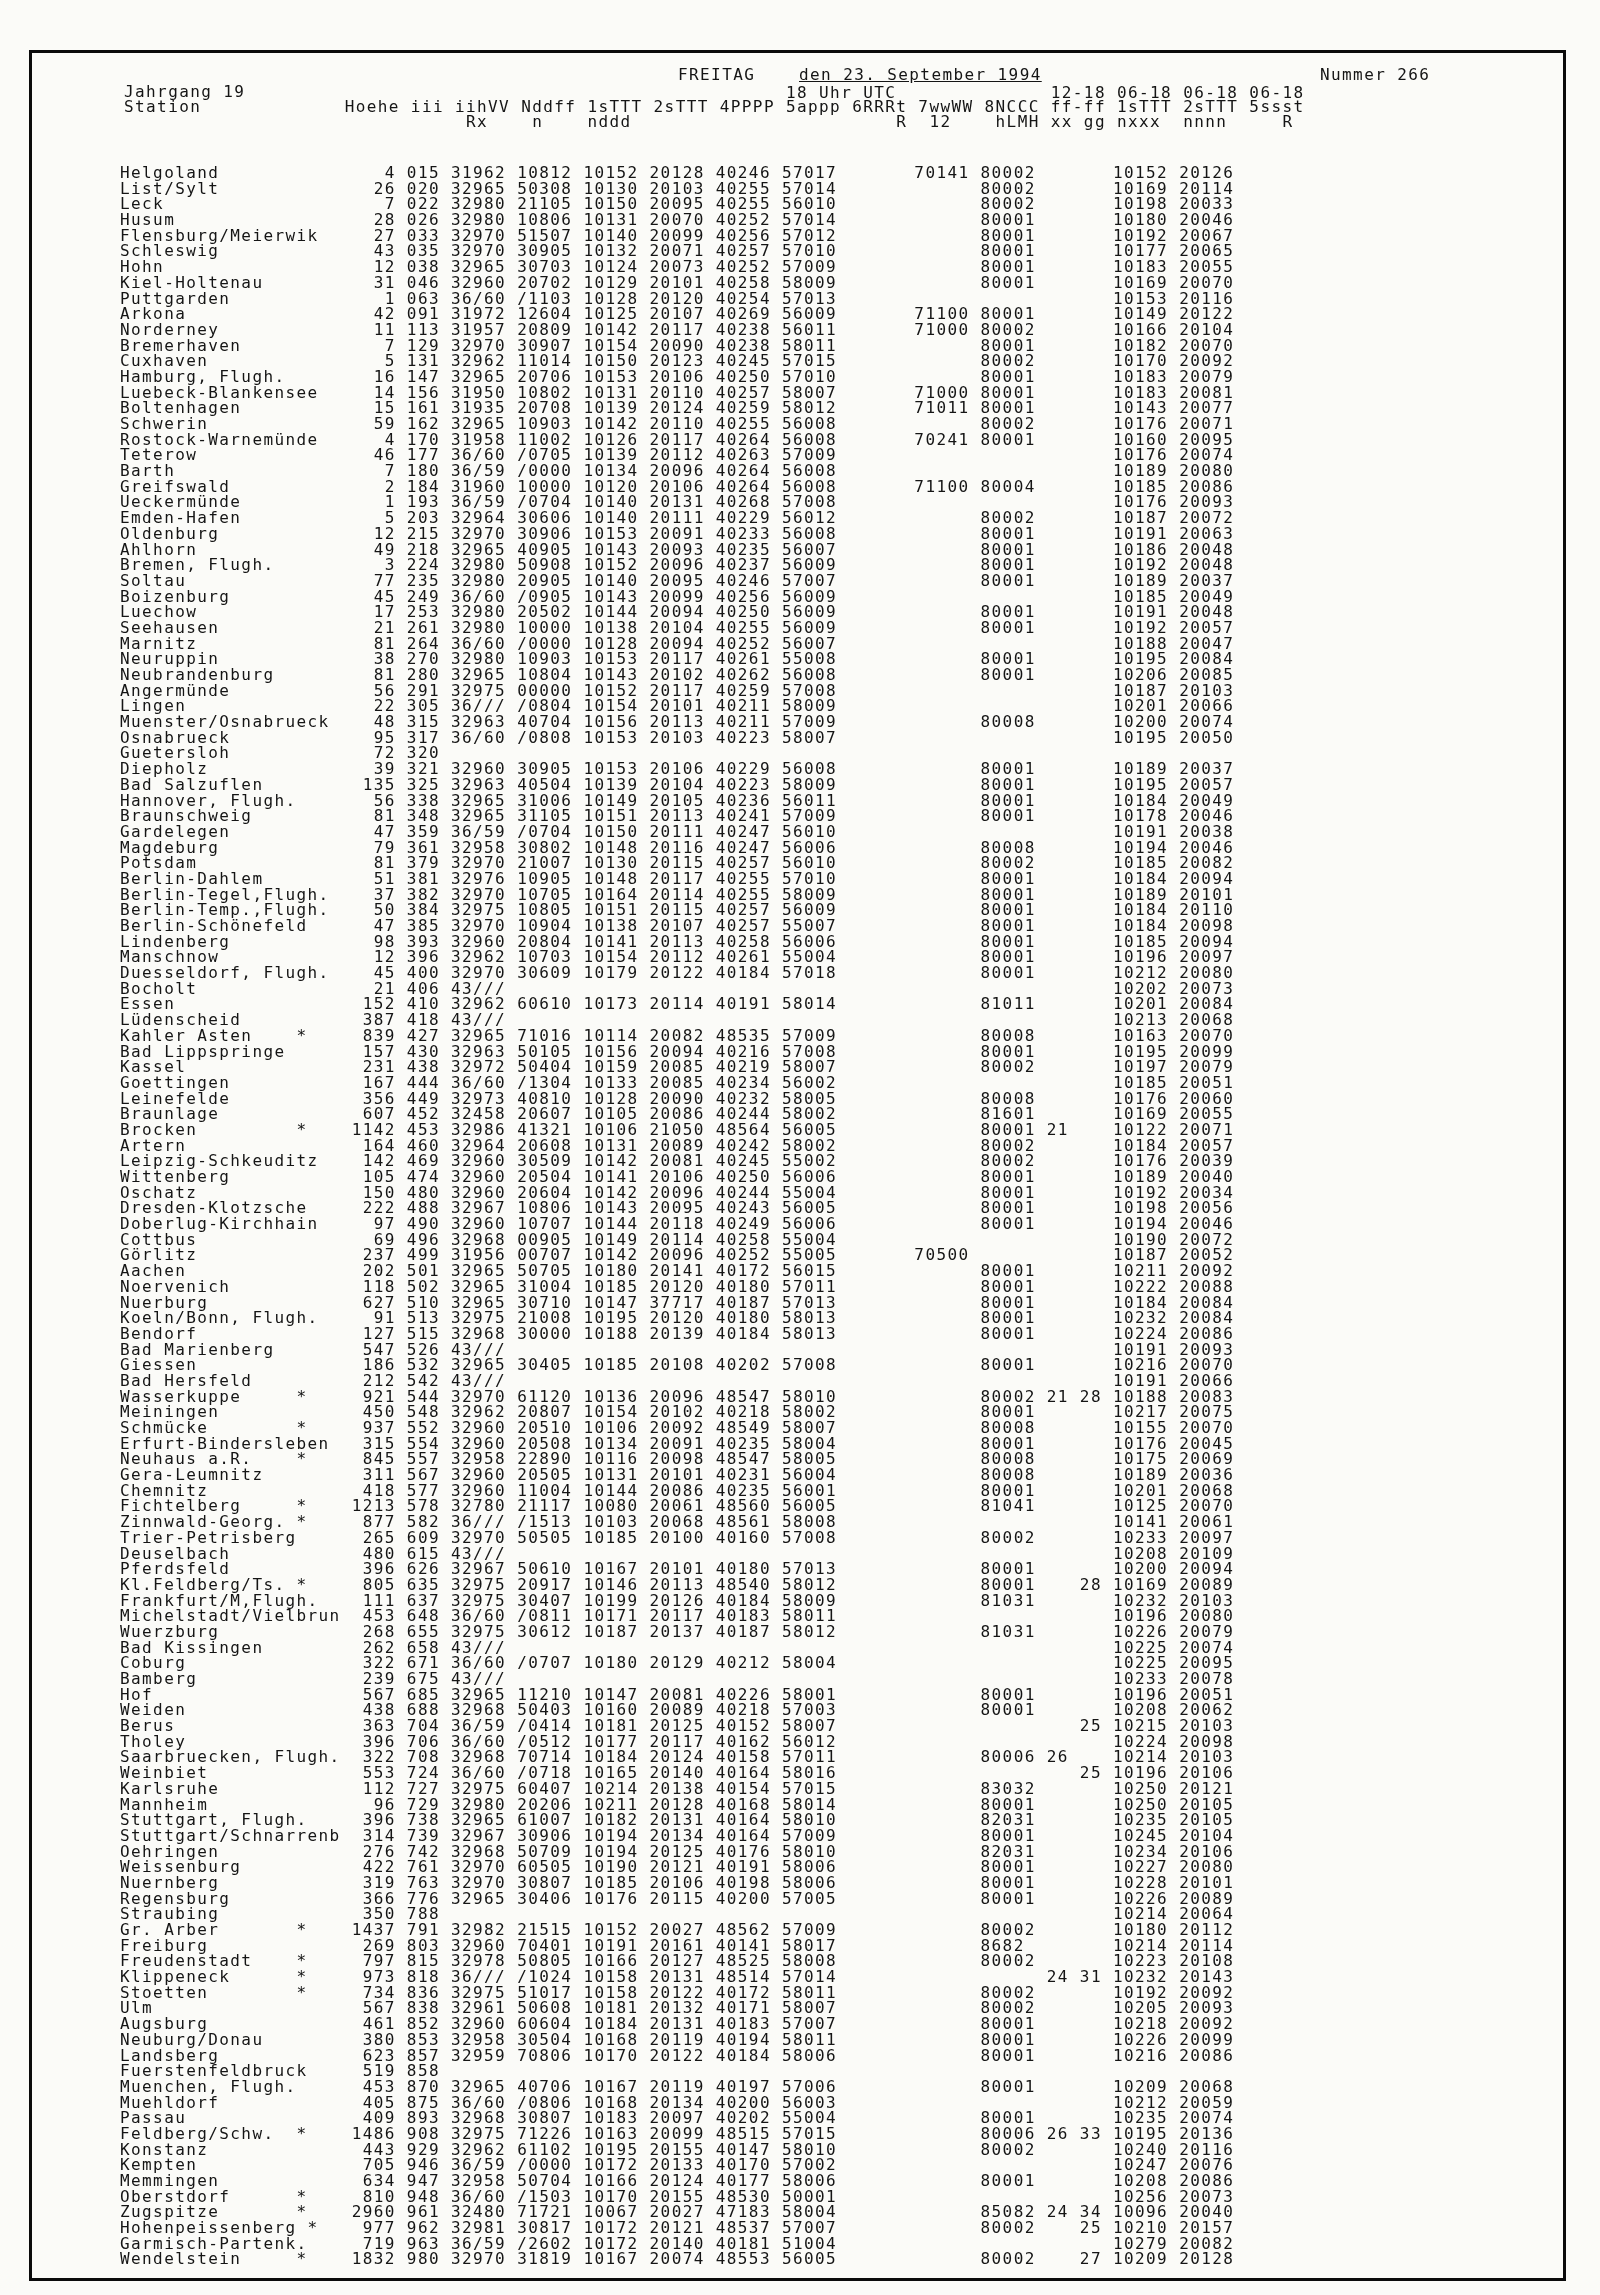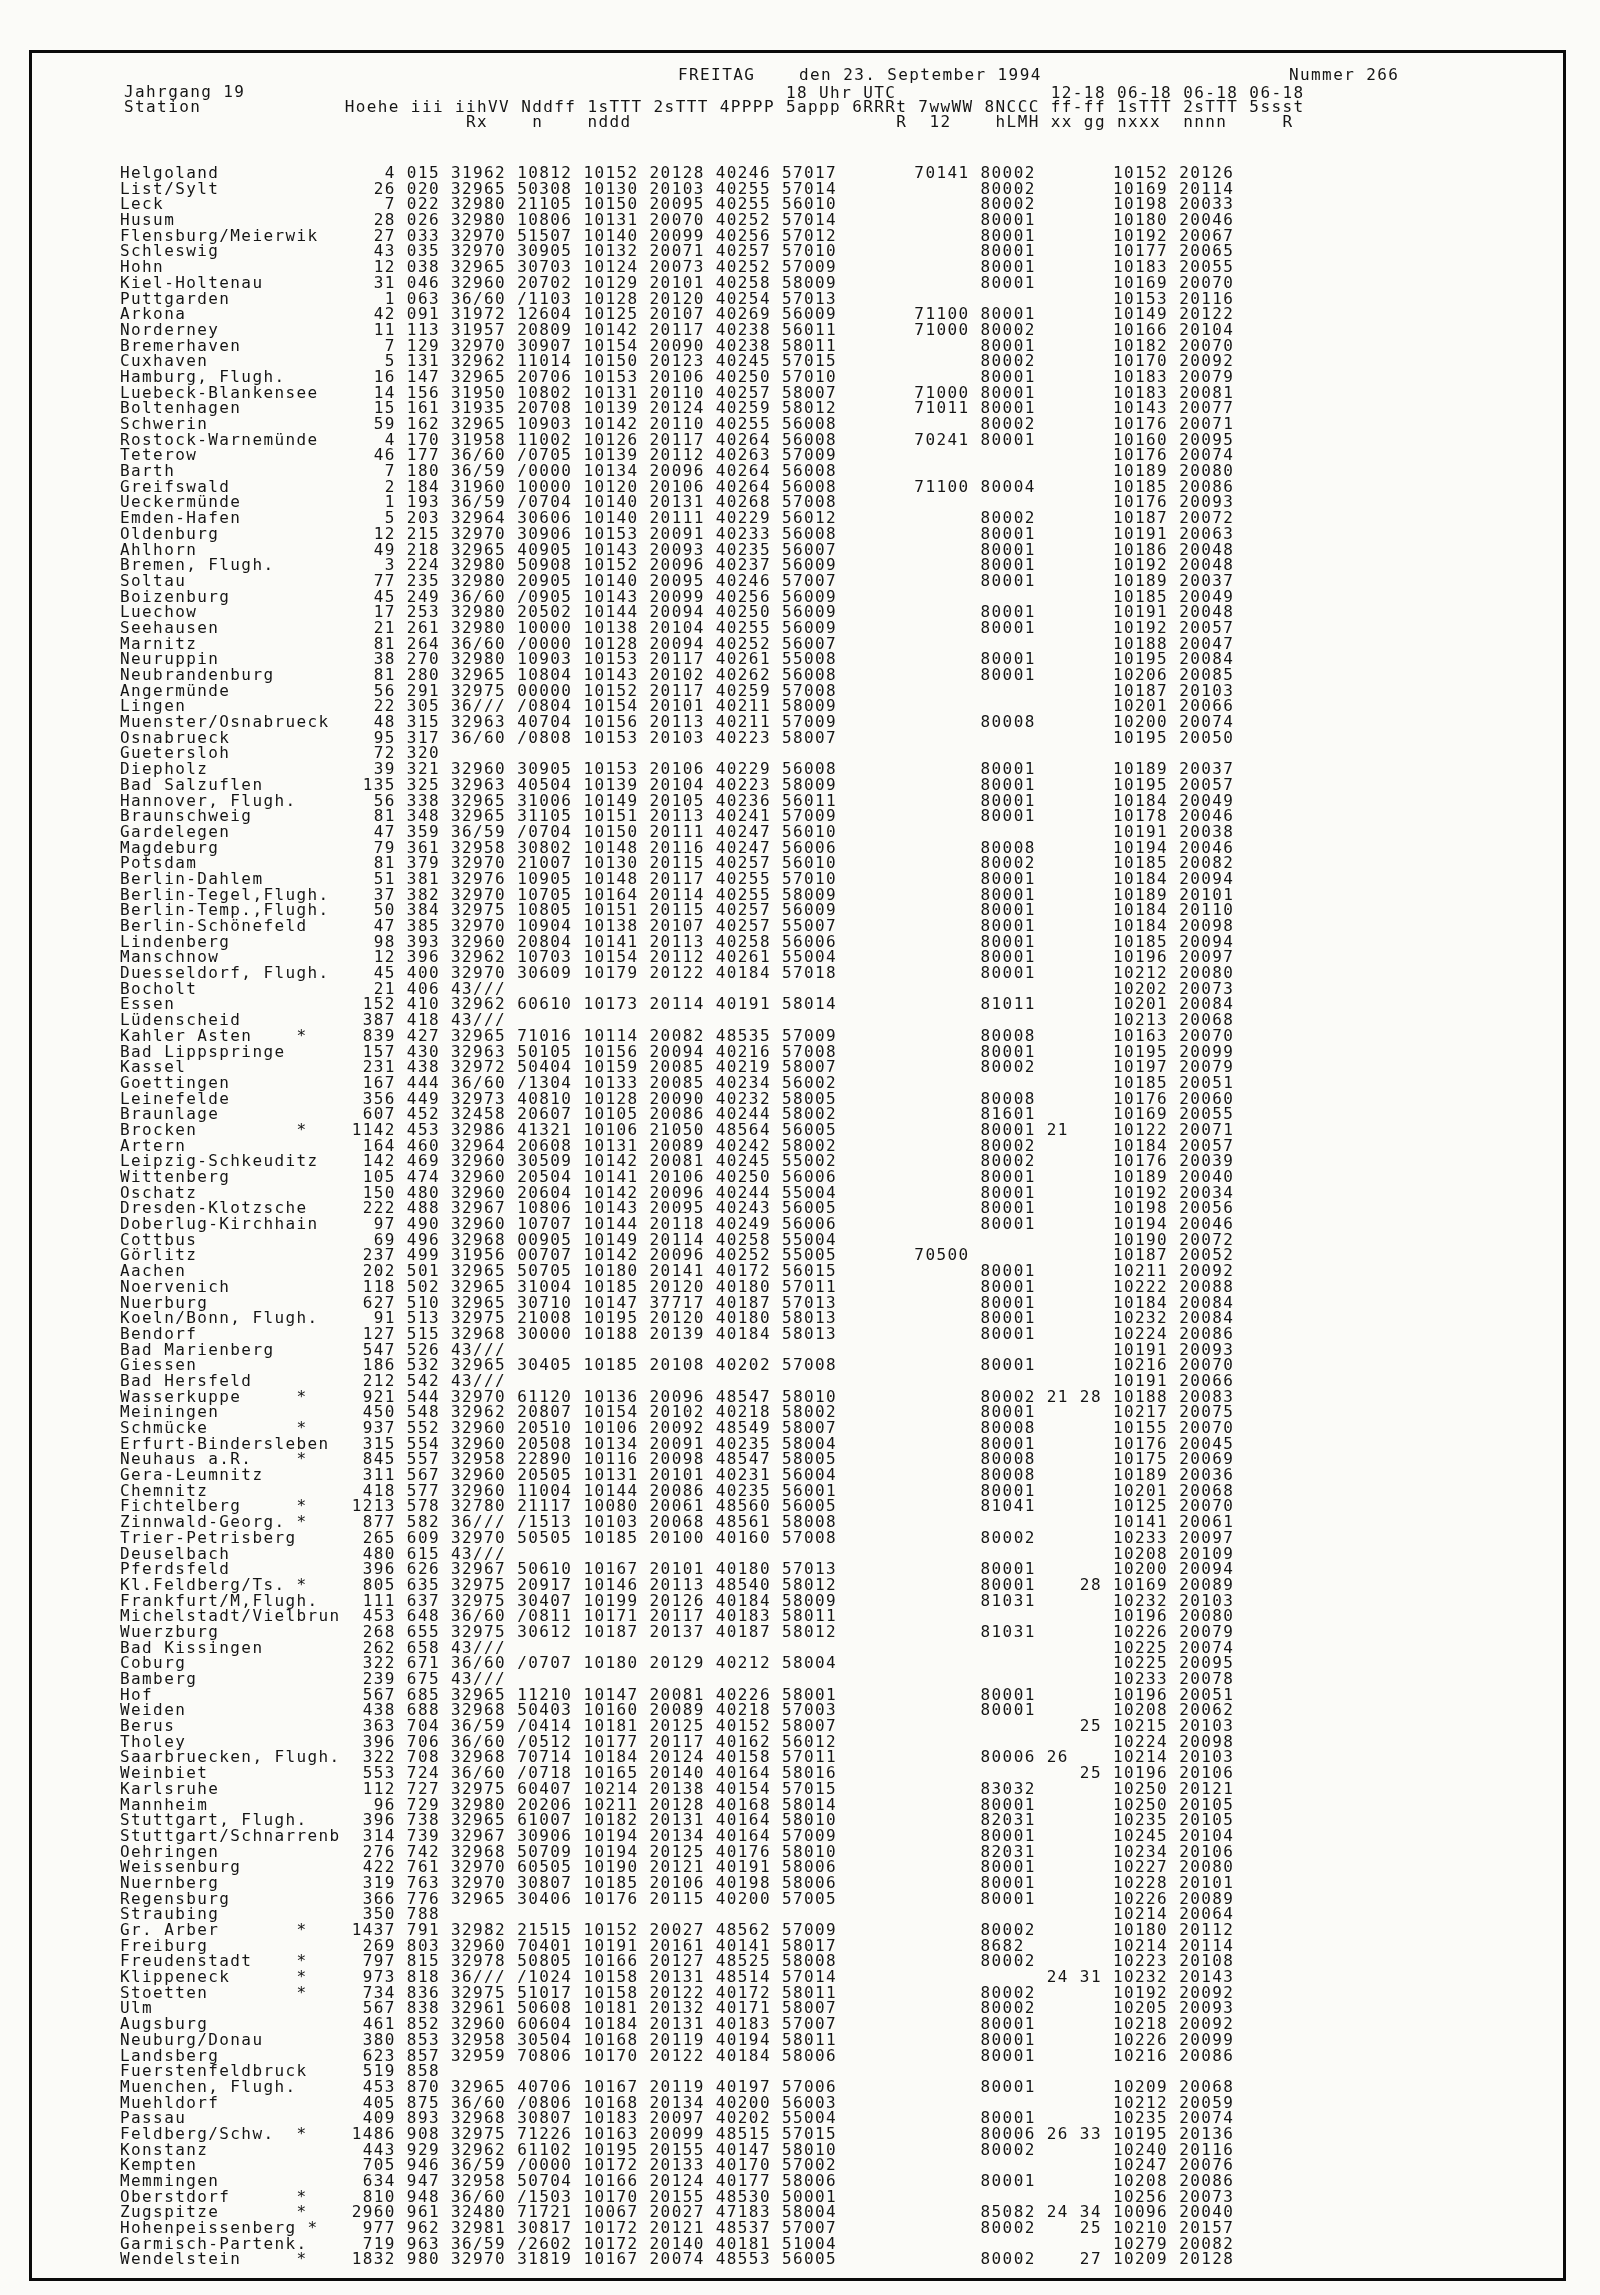--- a/index.html
+++ b/index.html
@@ -19,22 +19,22 @@
   }
   .ln,.mh {
     font-size:16px;
     letter-spacing:1.4px;
     white-space:pre;
   }
   .masthead { position:absolute; left:124px; top:66px; height:17.6px; width:1376px; }
   .mh { position:absolute; top:0; line-height:17.6px; }
   .mh.pos-volume  { left:0;margin-top:17px; }
   .mh.pos-weekday { left:554px; }
-  .mh.pos-date    { left:675px; }
-  .mh.pos-issue   { left:1165px; }
+  .mh.pos-date    { left:675px;text-decoration:underline; }
+  .mh.pos-issue   { left:1196px; }
   .hdr  { position:absolute; left:124px; top:86px; }
   .hdr .ln { line-height:14.4px; height:14.4px; }
   .rows { position:absolute; left:120px; top:165px; }
   .rows .ln { line-height:15.7px; height:15.7px; }
 </style>
 </head>
 <body>
 
 <div class="frame"></div>
 

